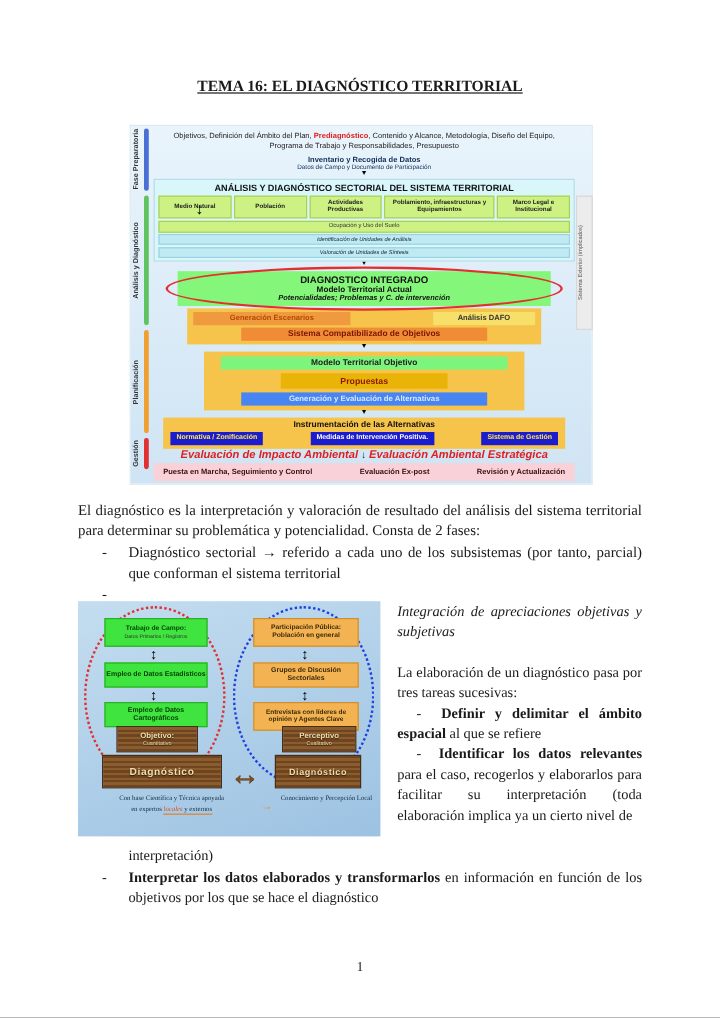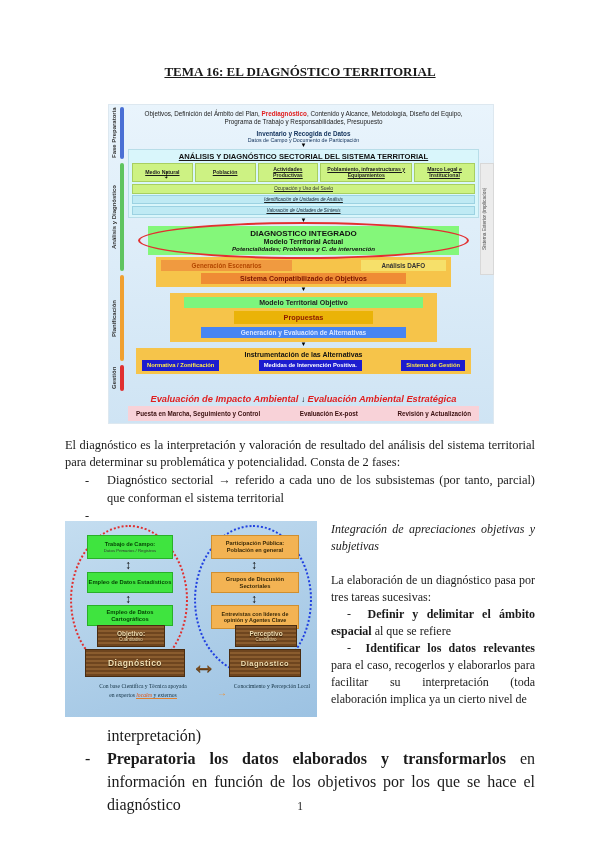--- a/index.html
+++ b/index.html
@@ -33,21 +33,21 @@
   .d1-phase:nth-child(2){ height:112px; } .d1-phase:nth-child(2) .pbar{ background:#5fc45f; }
   .d1-phase:nth-child(3){ height:90px; } .d1-phase:nth-child(3) .pbar{ background:#f0a030; }
   .d1-phase:nth-child(4){ height:30px; } .d1-phase:nth-child(4) .pbar{ background:#e03030; }
   .d1-main { flex:1; padding: 3px 14px 2px 4px; position: relative; }
   .sec-prep { font-size: 6.3px; text-align:center; color:#222; line-height:1.35; padding: 2px 4px 1px 4px; }
   .sec-prep .hl { color:#e02020; font-weight: bold; }
   .sec-inv { text-align:center; margin-top: 2px; }
   .sec-inv .t { font-size: 6.3px; font-weight: bold; color:#10305a; }
   .sec-inv .s { font-size: 5.3px; color:#10305a; }
   .darr { text-align:center; font-size: 6px; line-height: 5px; color:#000; }
-  .sec-sect { background:#d9f6fb; border:1px solid #b8dde8; margin-top:1px; padding:2px 2px; position:relative;text-decoration:underline; }
+  .sec-sect { background:#d9f6fb; border:1px solid #b8dde8; margin-top:1px; padding:2px 2px; position:relative; }
   .sec-sect .h { font-size: 7.6px; font-weight: bold; text-align:center; color:#111; }
   .sect-row { display:flex; margin-top:2px; }
   .sbox { background:#cdf283; border:1px solid #a8cf60; margin:0 1px; padding:2px 1px;
           font-size:5.2px; font-weight:bold; text-align:center; color:#222; flex:1;
           display:flex; align-items:center; justify-content:center; line-height:1.25; }
   .sbox.wide { flex:1.55; }
   .grow-row { background:#cdf283; border:1px solid #a8cf60; margin:2px 1px 0 1px;
           font-size:4.9px; text-align:center; color:#333; padding:1.5px 0; }
   .crow { background:#bfeaf4; border:1px solid #9cd2e2; margin:1.5px 1px 0 1px;
           font-size:4.7px; font-style:italic; text-align:center; color:#123; padding:1px 0; }
@@ -71,21 +71,21 @@
   .mto-box { background:#7df57d; color:#222; font-size:7px; font-weight:bold; text-align:center; padding:2px 0; }
   .prop-box { background:#eab308; color:#8b1a00; font-size:7.3px; font-weight:bold; text-align:center;
               width:58%; margin:3px auto 0 auto; padding:2px 0; }
   .gea-box { background:#4785f2; color:#d8e6ff; font-size:6.5px; font-weight:bold; text-align:center;
               width:86%; margin:3px auto 0 auto; padding:2px 0; }
   .sec-ins { background:#f6c44a; margin: 1px 8px 0 8px; padding: 3px 6px; }
   .sec-ins .h { font-size:7px; font-weight:bold; text-align:center; color:#111; }
   .ins-row { display:flex; justify-content:space-between; margin-top:2px; }
   .ins-box { background:#1c1ccf; font-size:5.8px; font-weight:bold; padding:2.5px 5px; text-align:center; }
   .ins-box.ylw { color:#ffe84a; } .ins-box.wht { color:#ffffff; }
-  .sec-eval { text-align:center; margin-top:20px; color:#e02020; font-weight:bold; font-style:italic;
+  .sec-eval { text-align:center; margin-top:0; color:#e02020; font-weight:bold; font-style:italic;
               font-size:9.3px; font-family:"Liberation Sans","DejaVu Sans",sans-serif; }
   .sec-eval .mid { color:#000; font-style:normal; font-size:8px; }
   .sec-ges { background:#f8d2d8; margin-top:2px; display:flex; justify-content:space-between;
              padding: 4px 8px; }
   .ges-item { font-size:6.3px; font-weight:bold; color:#3a1010; }
   .d1-rightlabel { position:absolute; right:-1px; top:58px; width:14px; height:112px;
       background:#ececec; border:1px solid #d8d8d8; }
   .d1-rightlabel span { position:absolute; inset:0; writing-mode:vertical-rl; transform:rotate(180deg);
       font-size:4.8px; color:#555; text-align:center; line-height:7px; }
 
@@ -121,21 +121,21 @@
   .cap .loc { color:#e05010; font-style:italic; }
   .cap .und { border-bottom: 1px solid #e08030; }
   .cap-arrow { position:absolute; color:#f09030; font-size:10px; font-weight:bold; }
 
   .sidecol { margin-left: 14px; width: 208px; font-size: 12px; line-height: 1.42; text-align: justify; }
   .sidecol .ihead { font-style: italic; margin-bottom: 16px; }
   .sidecol .spara { margin-top: 16px; }
   .sbullet { text-indent: 16px; text-align: justify; }
 
   
-  .body2 { margin-top: 8px; font-size: 16px; line-height: 1.43; }
+  .body2 { margin-top: 8px; font-size: 12px; line-height: 1.43; }
   .cont-line { padding-left: 42px; }
 
   .pagenum { position:absolute; bottom: 36px; left:0; right:0; text-align:center; font-size: 11.5px; }
 </style>
 </head>
 <body>
 
 <div class="page">
 
   <div class="titleblock">
@@ -314,18 +314,18 @@
       <div class="sbullet">
         <span>-&nbsp;&nbsp;</span><b>Identificar los datos relevantes</b><span> para el caso, recogerlos y elaborarlos para facilitar su interpretación (toda elaboración implica ya un cierto nivel de</span>
       </div>
     </div>
   </div>
 
   <div class="body2">
     <div class="cont-line">interpretación)</div>
     <div class="bullet">
       <span class="dash">-</span>
-      <b>Preparatoria los datos elaborados y transformarlos</b><span> en información en función de los objetivos por los que se hace el diagnóstico</span>
+      <b>Interpretar los datos elaborados y transformarlos</b><span> en información en función de los objetivos por los que se hace el diagnóstico</span>
     </div>
   </div>
 
   <div class="pagenum">1</div>
 </div>
 
 </body></html>

